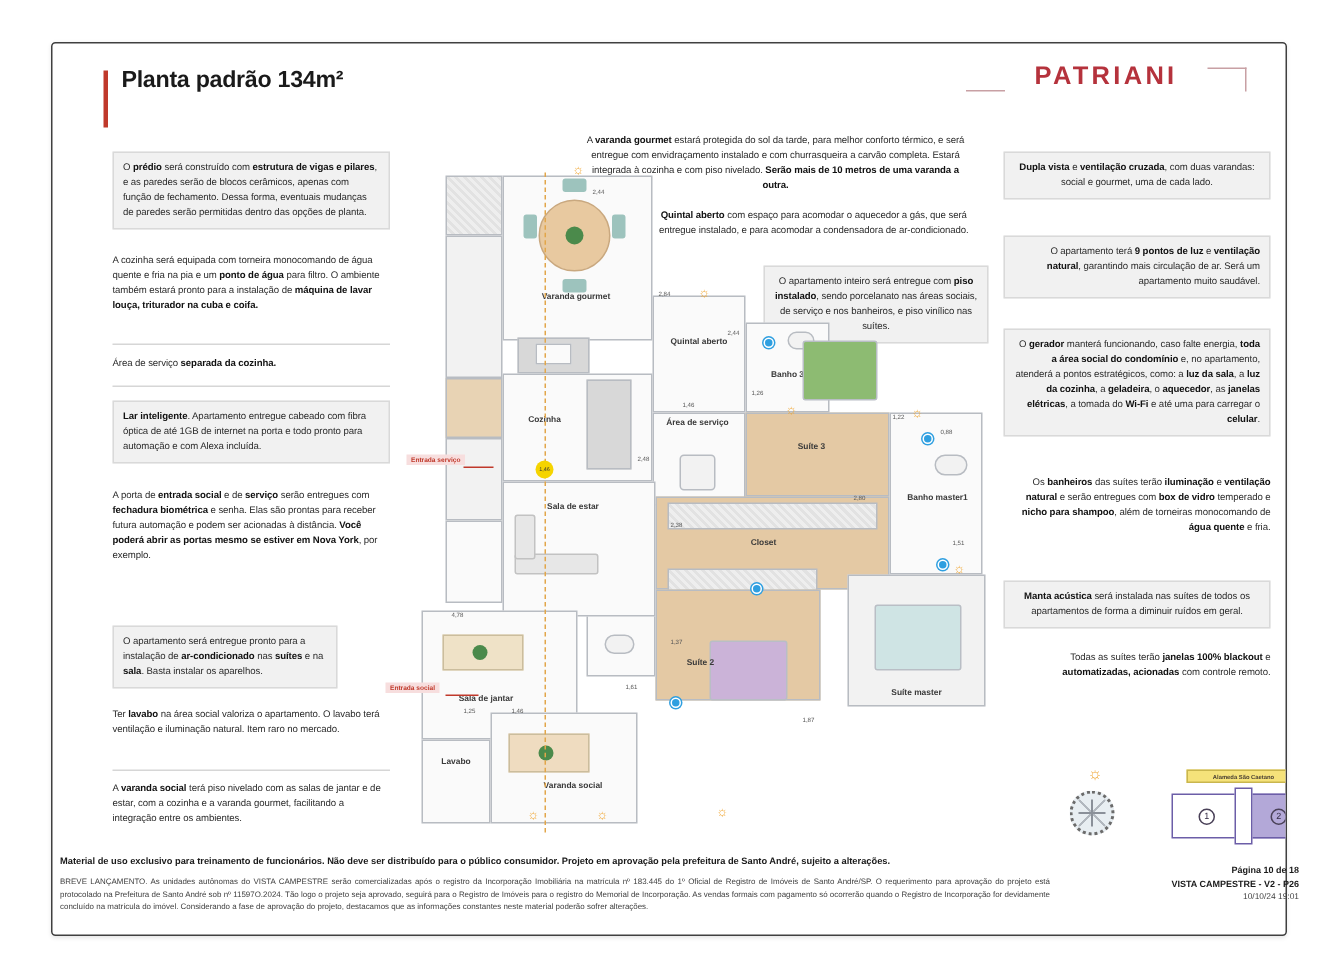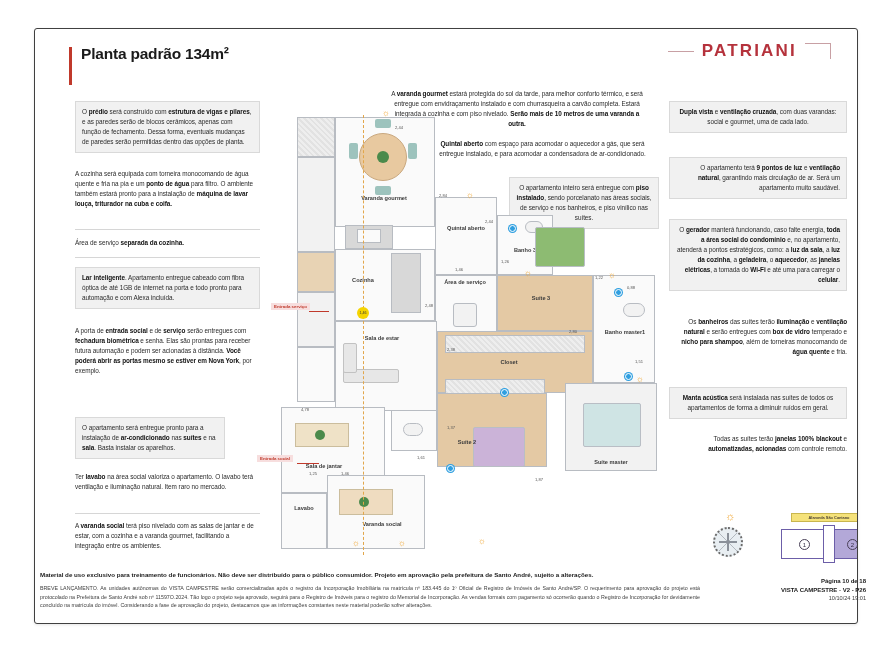--- a/index.html
+++ b/index.html
@@ -35,21 +35,21 @@
     font-size: 15.5px; font-weight: bold; color: #1a1a1a;
     letter-spacing: -0.2px;
   }
   .title-sub {
     margin-left: 12px; margin-top: 5px;
     font-size: 11.5px; color: #4c4c4c; font-weight: 400;
     letter-spacing: -0.1px;
   }
   .brand {
     position: absolute; right: 26px; top: 12px;
-    display: flex; align-items: center; gap: 8px;
+    display: flex; align-items: flex-end; gap: 20px;
   }
   .brand-word {
     font-size: 17px; font-weight: bold; color: #b5323c;
     letter-spacing: 2.2px;
   }
   .brand-dash { width: 26px; height: 1px; background: #c8a0a4; }
   .brand-corner {
     width: 26px; height: 16px;
     border-top: 1px solid #c8a0a4;
     border-right: 1px solid #c8a0a4;

